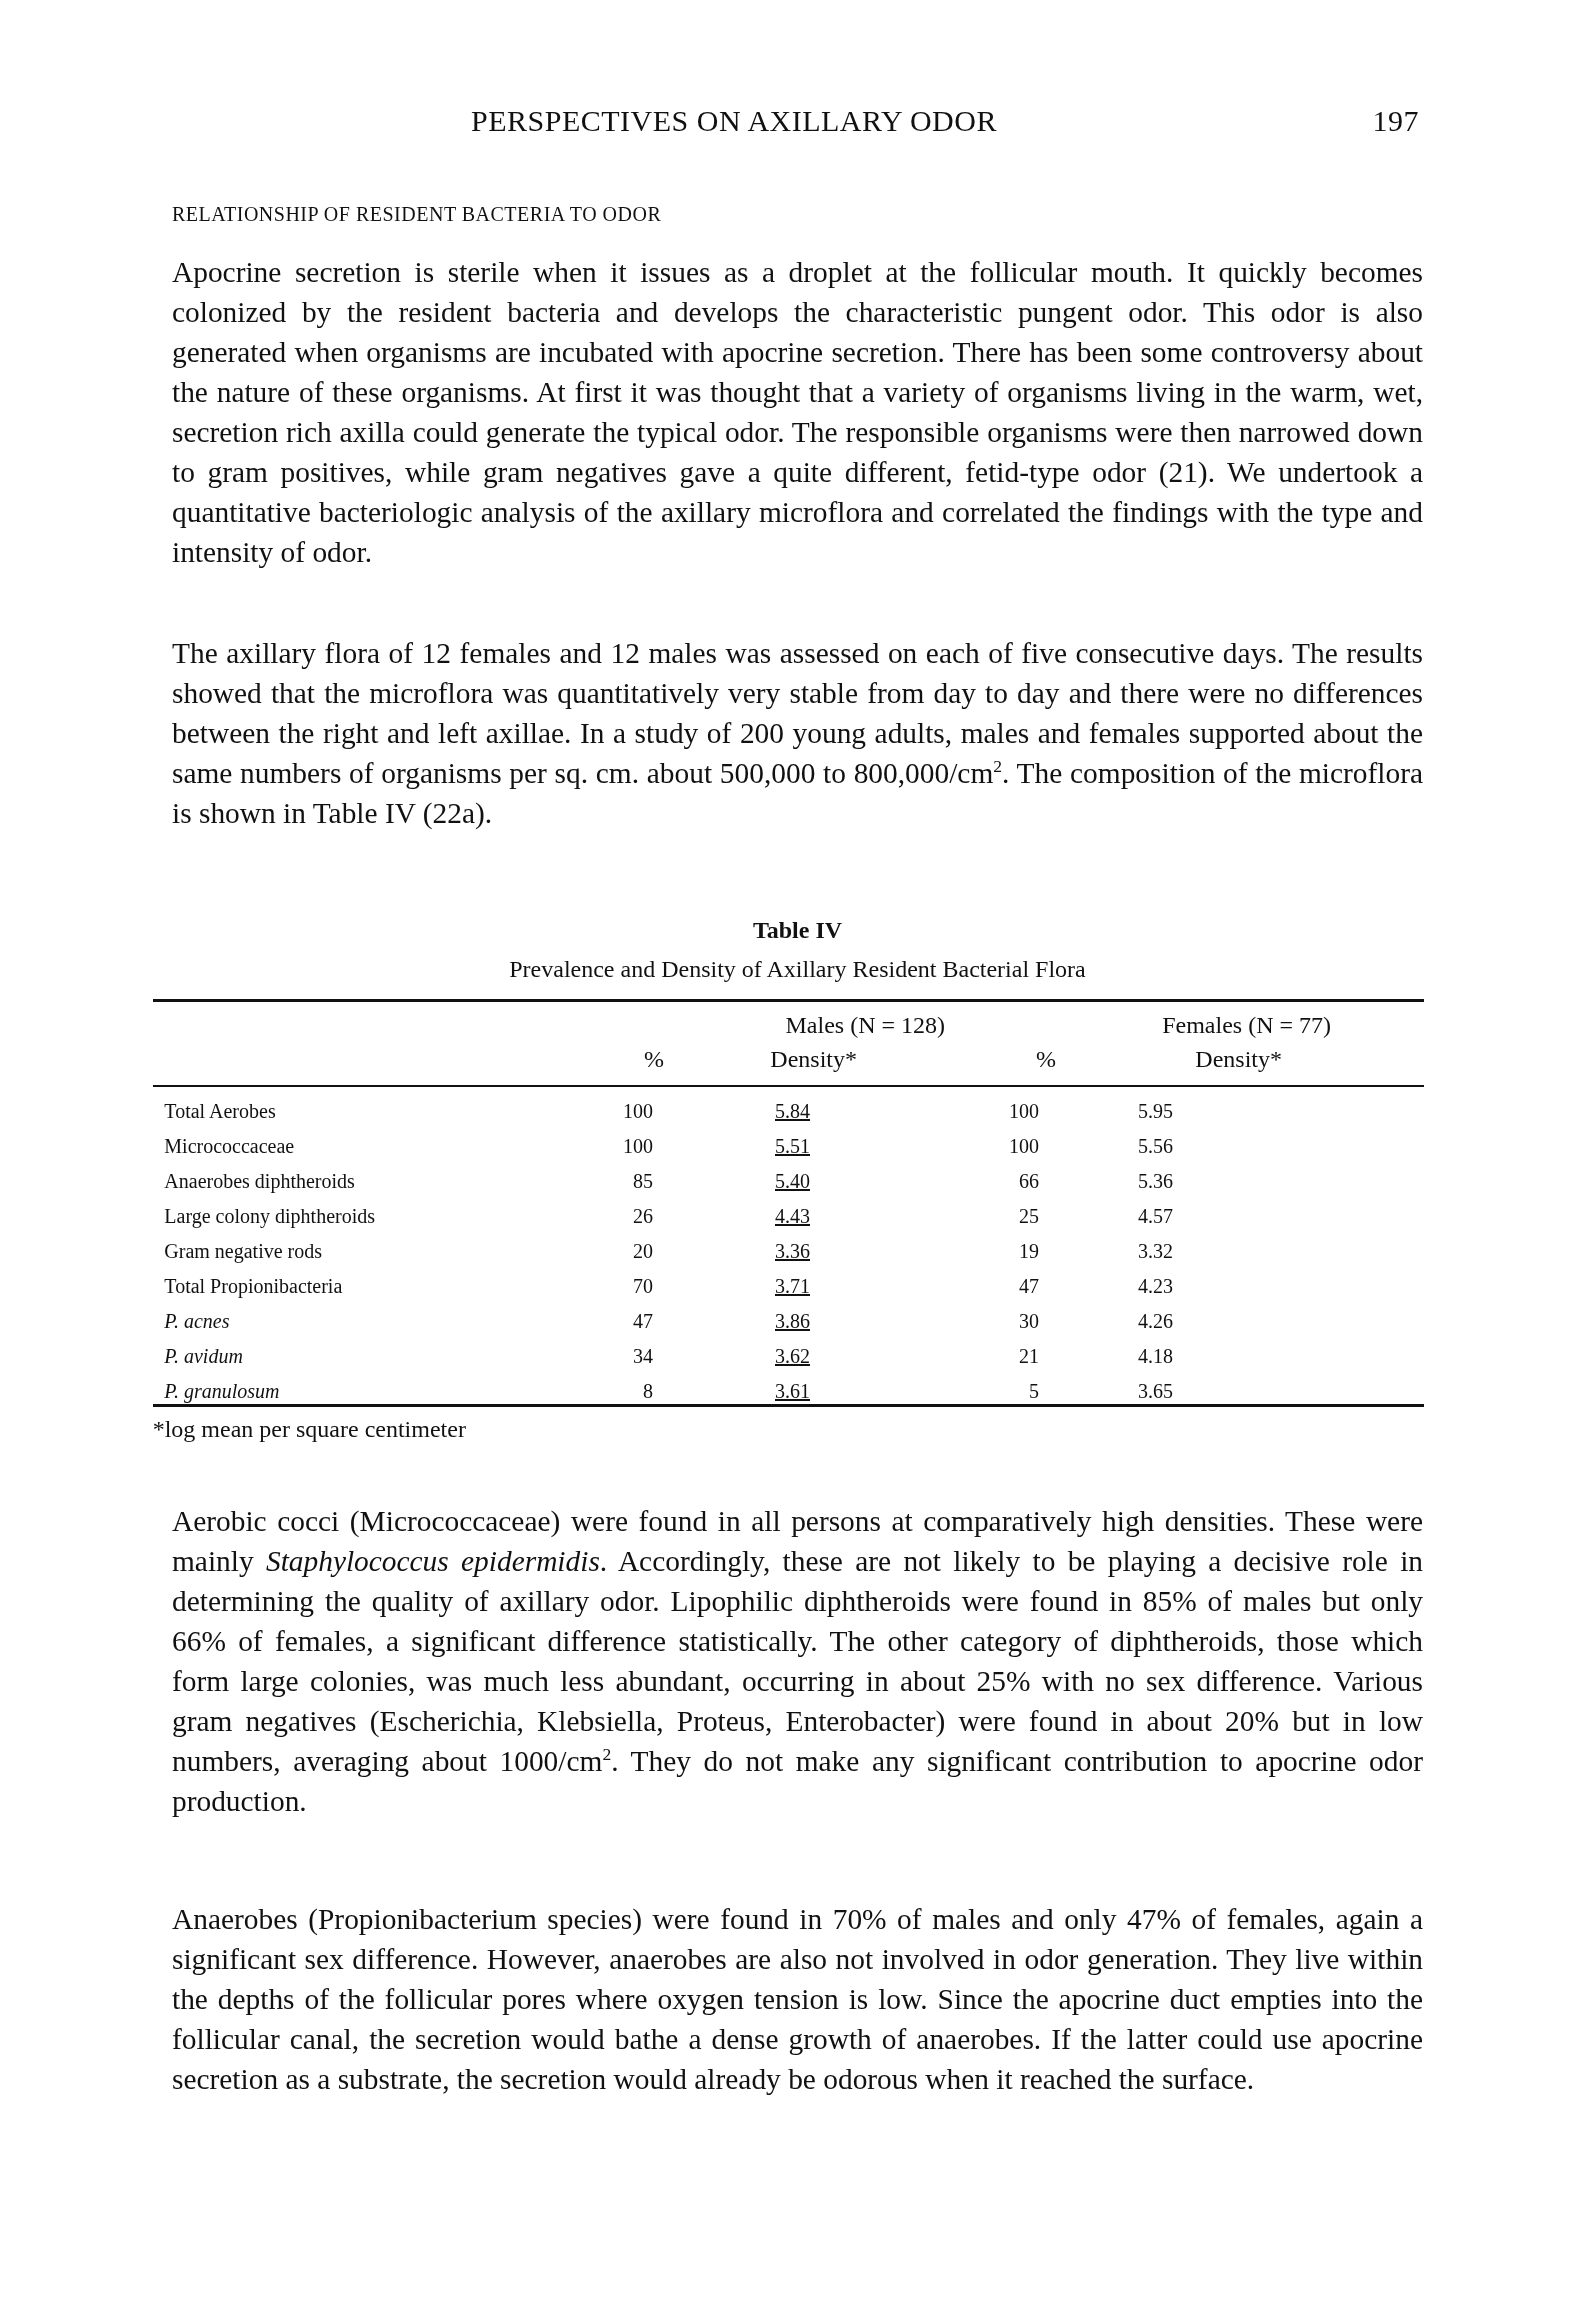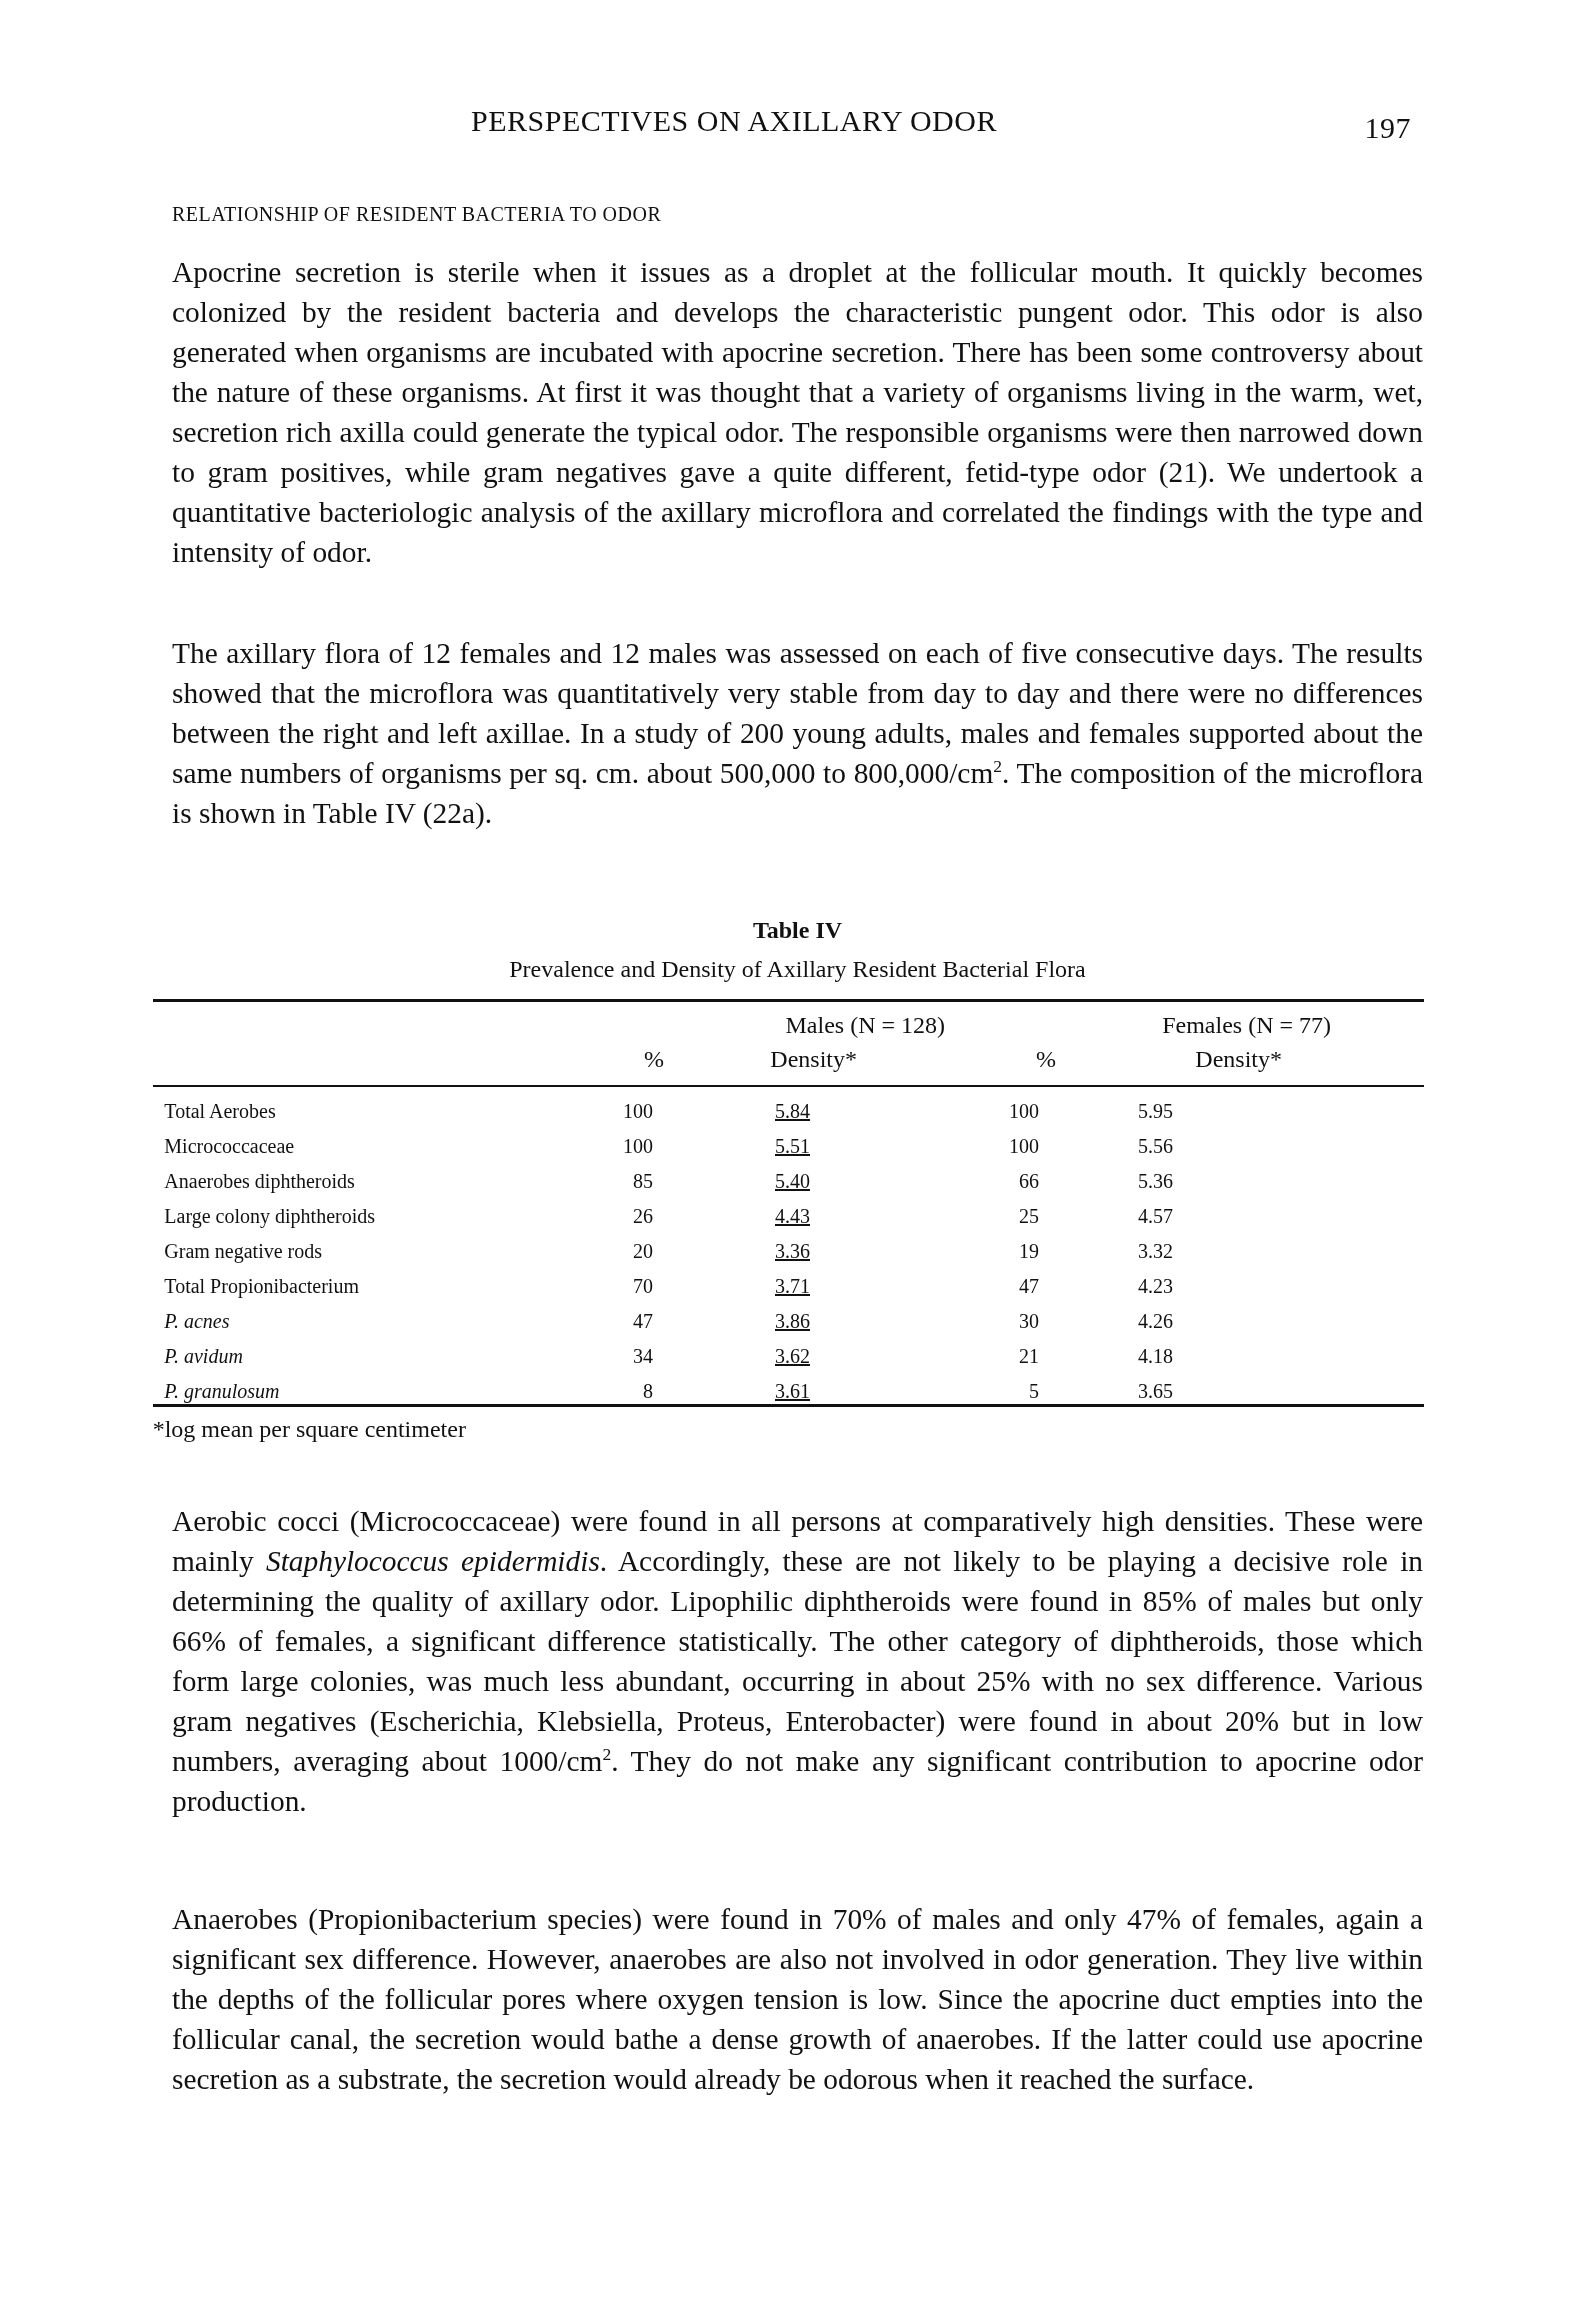--- a/index.html
+++ b/index.html
@@ -1,20 +1,20 @@
 <!DOCTYPE html>
 <html><head>
 <meta charset="utf-8">
 <style>
   html, body { margin:0; padding:0; background:#fff; }
   body { width:1588px; height:2309px; position:relative; font-family:"Liberation Serif","DejaVu Serif",serif; color:#111; }
   .page { position:absolute; left:172px; width:1251px; top:0; }
   .running-head { position:absolute; top:104px; left:0; width:1251px; height:39px; font-size:30px; letter-spacing:0.5px; }
   .running-title { position:absolute; left:299px; top:0; }
-  .page-num { position:absolute; right:12px; top:0;margin-top:7px; }
+  .page-num { position:absolute; right:4px; top:0; }
   .section-head { position:absolute; top:203px; left:0; font-size:20px; letter-spacing:0.5px; }
   .para { position:absolute; left:0; width:1251px; font-size:29.4px; line-height:40px; text-align:justify; margin:0; }
   #p1 { top:252px; }
   #p2 { top:633px; }
   .table-title { position:absolute; top:917px; left:0; width:1251px; text-align:center; font-size:24px; font-weight:bold; }
   .table-subtitle { position:absolute; top:956px; left:0; width:1251px; text-align:center; font-size:24px; }
   .rule { position:absolute; left:-19.3px; width:1271px; background:#111; }
   #rule-top { top:999px; height:2.9px; }
   #rule-mid { top:1085px; height:1.9px; }
   #rule-bot { top:1404px; height:2.9px; }
@@ -91,21 +91,21 @@
         <span class="c-f-den">4.57</span>
       </div>
       <div class="trow">
         <span class="c-name">Gram negative rods</span>
         <span class="c-m-pct">20</span>
         <span class="c-m-den">3.36</span>
         <span class="c-f-pct">19</span>
         <span class="c-f-den">3.32</span>
       </div>
       <div class="trow">
-        <span class="c-name">Total Propionibacterium</span>
+        <span class="c-name">Total Propionibacteria</span>
         <span class="c-m-pct">70</span>
         <span class="c-m-den">3.71</span>
         <span class="c-f-pct">47</span>
         <span class="c-f-den">4.23</span>
       </div>
       <div class="trow">
         <span class="c-name italic">P. acnes</span>
         <span class="c-m-pct">47</span>
         <span class="c-m-den">3.86</span>
         <span class="c-f-pct">30</span>

